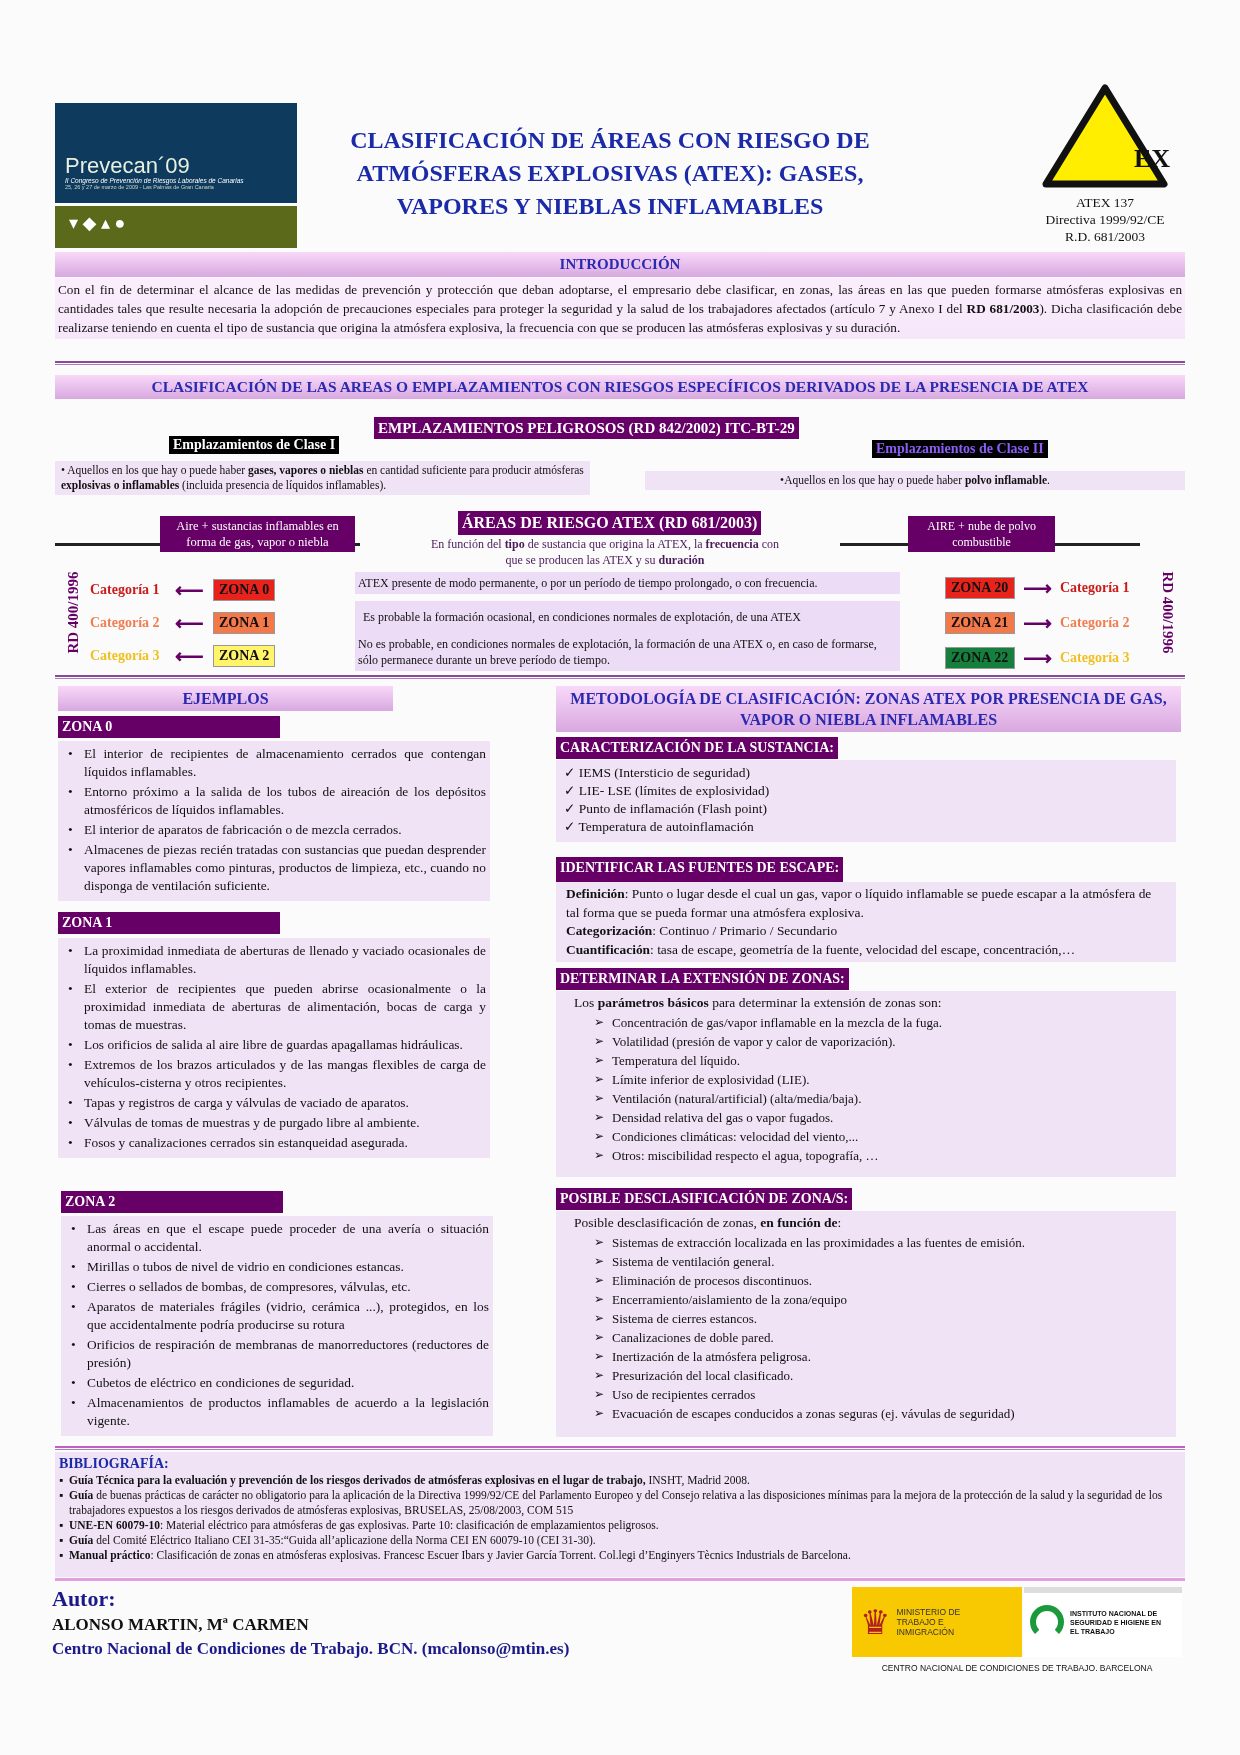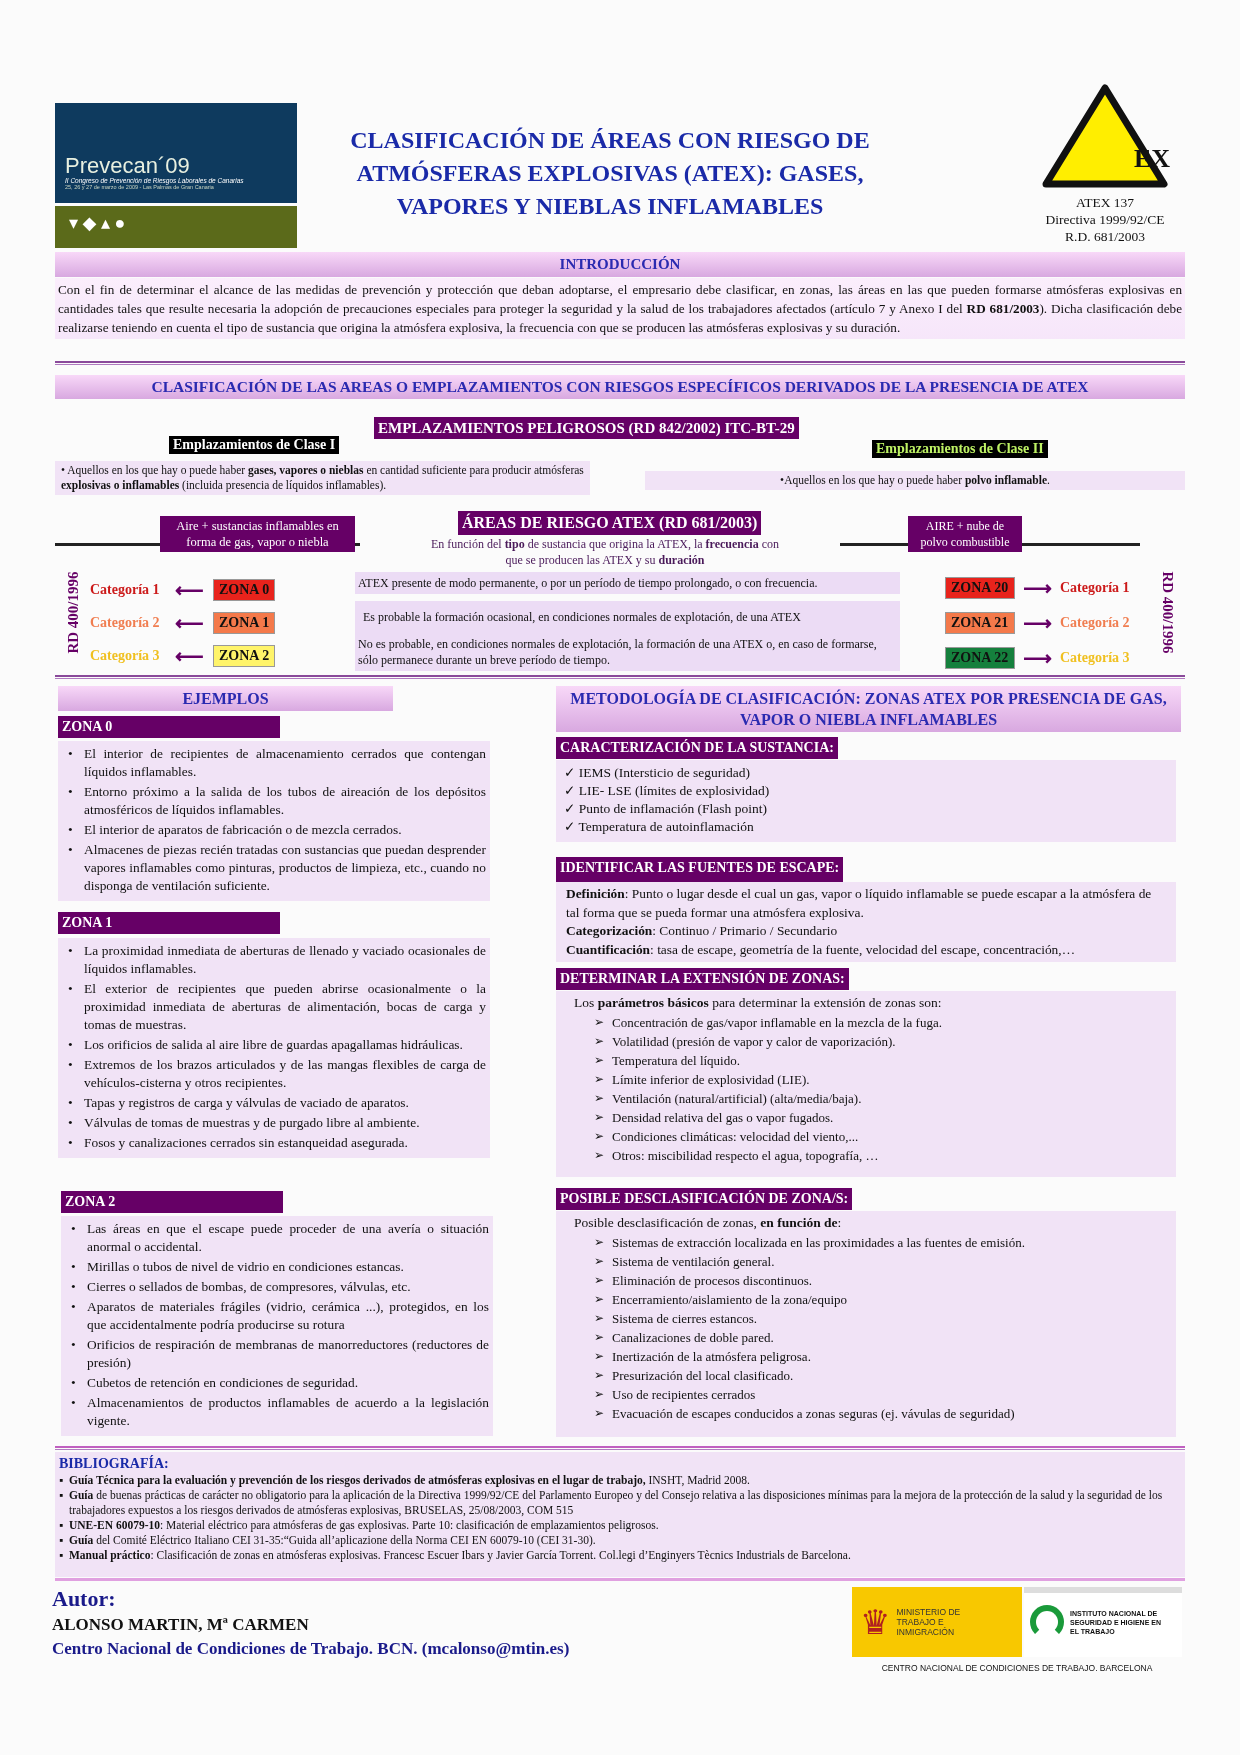--- a/index.html
+++ b/index.html
@@ -59,29 +59,29 @@
   <span>Con el fin de determinar el alcance de las medidas de prevención y protección que deban adoptarse, el empresario debe clasificar, en zonas, las áreas en las que pueden formarse atmósferas explosivas en cantidades tales que resulte necesaria la adopción de precauciones especiales para proteger la seguridad y la salud de los trabajadores afectados (artículo 7 y Anexo I del </span><b>RD 681/2003</b><span>). Dicha clasificación debe realizarse teniendo en cuenta el tipo de sustancia que origina la atmósfera explosiva, la frecuencia con que se producen las atmósferas explosivas y su duración.</span>
 </div>
 <div class="hr" style="left:55px;top:361px;width:1130px"></div>
 
 <div class="abs band" style="left:55px;top:375px;width:1130px;height:24px;line-height:24px;font-size:15.5px">CLASIFICACIÓN DE LAS AREAS O EMPLAZAMIENTOS CON RIESGOS ESPECÍFICOS DERIVADOS DE LA PRESENCIA DE ATEX</div>
 <div class="abs purple-bg" style="left:374px;top:417px;height:22px;line-height:22px;padding:0 4px;font-weight:bold;font-size:15px">EMPLAZAMIENTOS PELIGROSOS (RD 842/2002) ITC-BT-29</div>
 <div class="abs" style="left:169px;top:436px;background:#000;color:#fff;font-weight:bold;font-size:14px;padding:1px 4px">Emplazamientos de Clase I</div>
 <div class="abs lav" style="left:55px;top:461px;width:535px;padding:2px 6px;font-size:11.5px;line-height:15px">
   <span>• </span><span>Aquellos en los que hay o puede haber </span><b>gases, vapores o nieblas</b><span> en cantidad suficiente para producir atmósferas </span><b>explosivas o inflamables</b><span> (incluida presencia de líquidos inflamables).</span>
 </div>
-<div class="abs" style="left:872px;top:440px;background:#000;color:#bef264;font-weight:bold;font-size:14px;padding:1px 4px">Emplazamientos de Clase II</div>
+<div class="abs" style="left:872px;top:440px;background:#000;color:#8b5cf6;font-weight:bold;font-size:14px;padding:1px 4px">Emplazamientos de Clase II</div>
 <div class="abs lav" style="left:645px;top:471px;width:540px;padding:2px 6px;font-size:11.5px;line-height:15px;text-align:center">
   <span>•Aquellos en los que hay o puede haber </span><b>polvo inflamable</b><span>.</span>
 </div>
 
 <div class="abs" style="left:55px;top:543px;width:305px;height:3px;background:#222"></div>
 <div class="abs purple-bg" style="left:160px;top:516px;width:195px;padding:2px 6px;text-align:center;font-size:12.5px;line-height:16px">Aire + sustancias inflamables en forma de gas, vapor o niebla</div>
 <div class="abs" style="left:840px;top:543px;width:300px;height:3px;background:#222"></div>
-<div class="abs purple-bg" style="left:908px;top:516px;width:114px;padding:2px 6px;text-align:center;font-size:12px;line-height:16px">AIRE + nube de polvo combustible</div>
+<div class="abs purple-bg" style="left:908px;top:516px;width:147px;padding:2px 6px;text-align:center;font-size:12px;line-height:16px">AIRE + nube de polvo combustible</div>
 
 <div class="abs purple-bg" style="left:458px;top:511px;height:24px;line-height:24px;padding:0 4px;font-weight:bold;font-size:16px">ÁREAS DE RIESGO ATEX (RD 681/2003)</div>
 <div class="abs" style="left:430px;top:536px;width:350px;text-align:center;font-size:12px;line-height:16px;color:#4a1a5a">
   <span>En función del </span><b>tipo</b><span> de sustancia que origina la ATEX, la </span><b>frecuencia</b><span> con que se producen las ATEX y su </span><b>duración</b>
 </div>
 
 <div class="abs" style="left:18px;top:604px;width:110px;transform:rotate(-90deg);font-weight:bold;font-size:15px;color:#660066;text-align:center">RD 400/1996</div>
 <div class="abs" style="left:1112px;top:604px;width:110px;transform:rotate(90deg);font-weight:bold;font-size:15px;color:#660066;text-align:center">RD 400/1996</div>
 
 <div class="abs" style="left:90px;top:573px;width:200px">
@@ -143,21 +143,21 @@
   <li>Válvulas de tomas de muestras y de purgado libre al ambiente.</li>
   <li>Fosos y canalizaciones cerrados sin estanqueidad asegurada.</li>
 </ul>
 <div class="abs purple-bg" style="left:61px;top:1191px;width:222px;height:22px;line-height:22px;padding-left:4px;font-weight:bold;font-size:14px">ZONA 2</div>
 <ul class="abs zl lav" style="left:61px;top:1216px;width:432px;padding:4px 4px">
   <li>Las áreas en que el escape puede proceder de una avería o situación anormal o accidental.</li>
   <li>Mirillas o tubos de nivel de vidrio en condiciones estancas.</li>
   <li>Cierres o sellados de bombas, de compresores, válvulas, etc.</li>
   <li>Aparatos de materiales frágiles (vidrio, cerámica ...), protegidos, en los que accidentalmente podría producirse su rotura</li>
   <li>Orificios de respiración de membranas de manorreductores (reductores de presión)</li>
-  <li>Cubetos de retención en condiciones de seguridad.</li>
+  <li>Cubetos de eléctrico en condiciones de seguridad.</li>
   <li>Almacenamientos de productos inflamables de acuerdo a la legislación vigente.</li>
 </ul>
 
 <div class="abs band" style="left:556px;top:686px;width:625px;padding:2px 10px;font-size:16px;line-height:21px">METODOLOGÍA DE CLASIFICACIÓN: ZONAS ATEX POR PRESENCIA DE GAS, VAPOR O NIEBLA INFLAMABLES</div>
 <div class="abs purple-bg" style="left:556px;top:737px;height:22px;line-height:22px;padding:0 4px;font-weight:bold;font-size:14px">CARACTERIZACIÓN DE LA SUSTANCIA:</div>
 <div class="abs lav" style="left:556px;top:760px;width:620px;height:82px">
   <ul class="ck" style="position:absolute;left:8px;top:4px">
     <li>IEMS (Intersticio de seguridad)</li>
     <li>LIE- LSE (límites de explosividad)</li>
     <li>Punto de inflamación (Flash point)</li>

